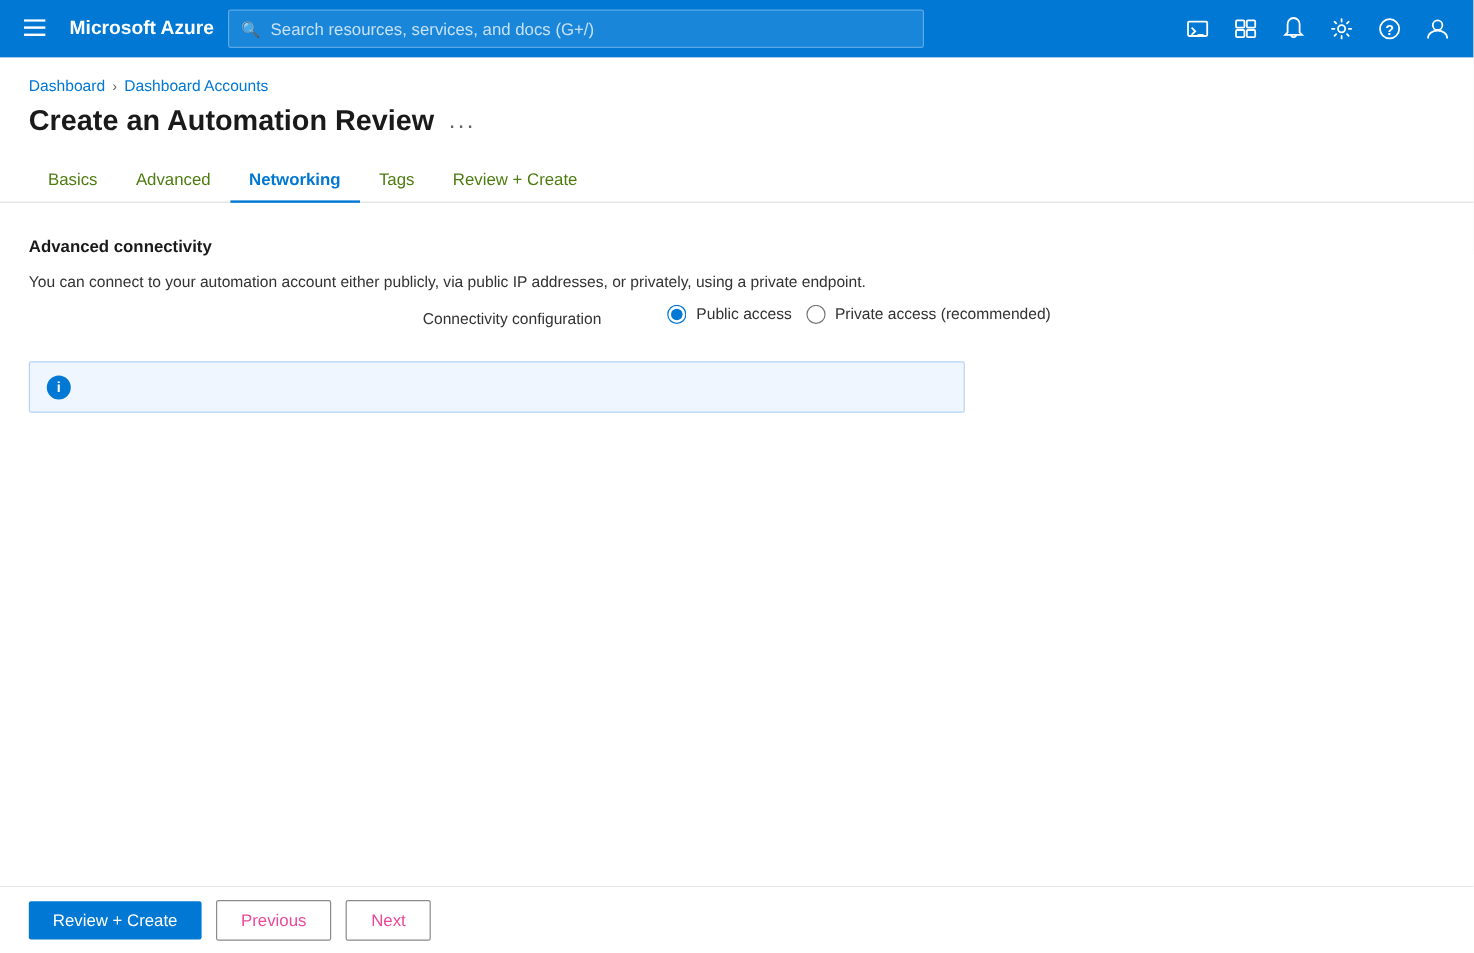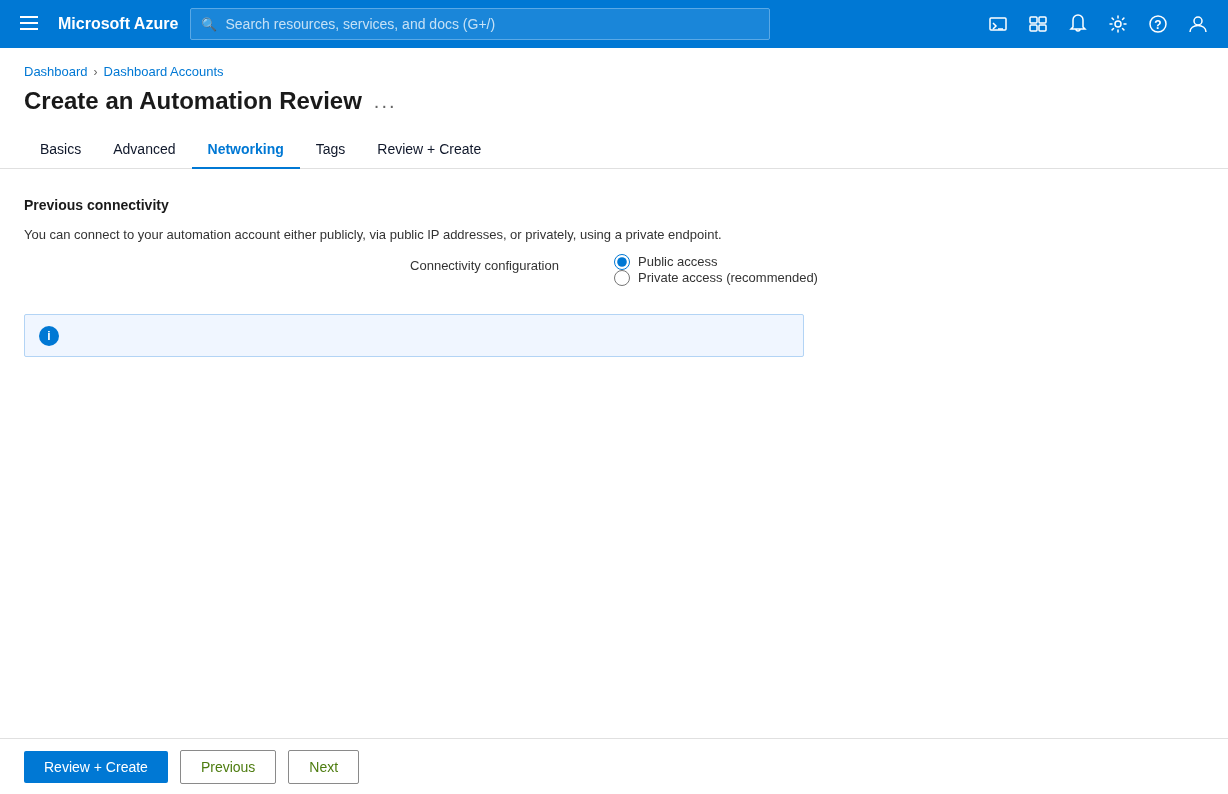--- a/index.html
+++ b/index.html
@@ -112,21 +112,21 @@
     .tabs {
       display: flex;
       border-bottom: 1px solid #e0e0e0;
       padding: 0 24px;
       gap: 0;
     }
     .tab {
       padding: 10px 16px;
       cursor: pointer;
       font-size: 14px;
-      color: #0f172a;
+      color: #4d7c0f;
       border-bottom: 2px solid transparent;
       margin-bottom: -1px;
       white-space: nowrap;
     }
     .tab.active {
       color: #0078d4;
       border-bottom: 2px solid #0078d4;
       font-weight: 600;
     }
 
@@ -158,21 +158,22 @@
       justify-content: center;
     }
     .form-label {
       font-size: 13px;
       color: #333;
       min-width: 180px;
       padding-top: 4px;
     }
     .radio-group {
       display: flex;
-      flex-direction: column;
+      flex-direction: row;
+      gap: 12px;
     }
     .radio-option {
       display: flex;
       align-items: center;
       gap: 8px;
       cursor: pointer;
     }
     .radio-option input[type="radio"] {
       width: 16px;
       height: 16px;
@@ -240,21 +241,21 @@
       color: white;
       border: none;
       padding: 8px 20px;
       font-size: 14px;
       cursor: pointer;
       border-radius: 2px;
       font-family: inherit;
     }
     .btn-secondary {
       background: white;
-      color: #4d7c0f;
+      color: #ec4899;
       border: 1px solid #8a8a8a;
       padding: 8px 20px;
       font-size: 14px;
       cursor: pointer;
       border-radius: 2px;
       font-family: inherit;
     }
   </style>
 </head>
 <body>
@@ -331,21 +332,21 @@
   <div class="tabs">
     <div class="tab">Basics</div>
     <div class="tab">Advanced</div>
     <div class="tab active">Networking</div>
     <div class="tab">Tags</div>
     <div class="tab">Review + Create</div>
   </div>
 
   <div class="content-area">
 
-    <div class="section-title">Previous connectivity</div>
+    <div class="section-title">Advanced connectivity</div>
 
     <div class="section-desc">You can connect to your automation account either publicly, via public IP addresses, or privately, using a private endpoint.</div>
 
     <div class="form-row">
       <div class="form-label">Connectivity configuration</div>
       <div class="radio-group">
         <label class="radio-option">
           <input type="radio" name="connectivity" value="public" checked="" style="">
           <span class="radio-label">Public access</span>
         </label>

